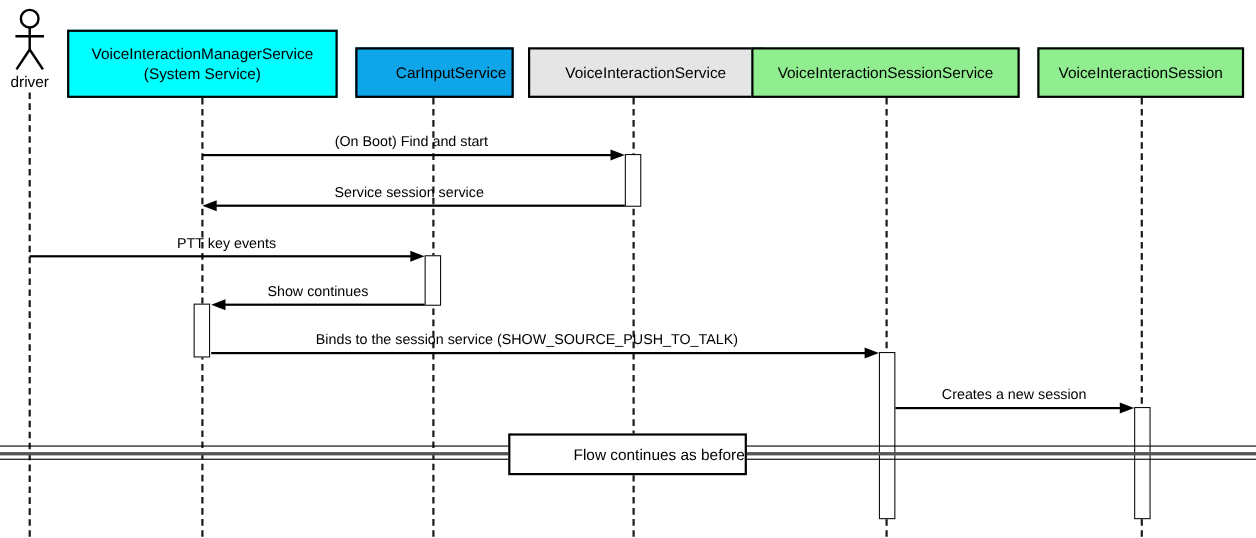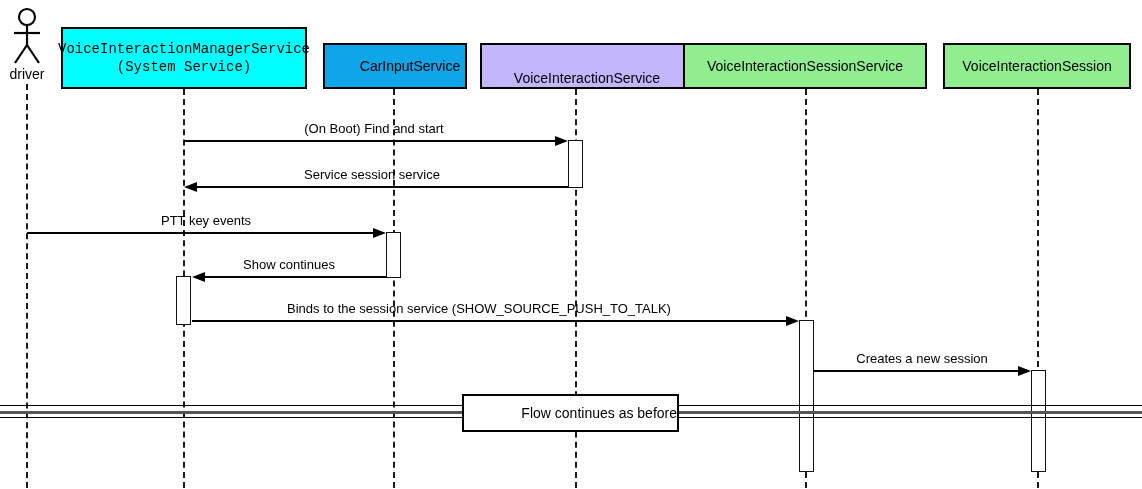--- a/index.html
+++ b/index.html
@@ -59,30 +59,30 @@
   </svg>
   <div class="actor-label">driver</div>
 
   <div class="lifeline" style="left:26px;top:84px;height:404px"></div>
   <div class="lifeline" style="left:183px;top:89px;height:399px"></div>
   <div class="lifeline" style="left:393px;top:89px;height:399px"></div>
   <div class="lifeline" style="left:575px;top:89px;height:399px"></div>
   <div class="lifeline" style="left:805px;top:89px;height:399px"></div>
   <div class="lifeline" style="left:1037px;top:89px;height:399px"></div>
 
-  <div class="pbox" style="left: 61px; top: 27px; width: 246px; height: 62px; background: rgb(0, 255, 255); font-family: Liberation Mono, monospace;">
+  <div class="pbox" style="left: 61px; top: 27px; width: 246px; height: 62px; background: rgb(0, 255, 255);">
     <div>
       <div>VoiceInteractionManagerService</div>
       <div>(System Service)</div>
     </div>
   </div>
   <div class="pbox" style="left: 323px; top: 43px; width: 144px; height: 46px; background: #0ea5e9; padding-left: 30px;">
     <div>CarInputService</div>
   </div>
-  <div class="pbox" style="left: 480px; top: 43px; width: 214px; height: 46px; background: #c4b5fd; align-items: flex-end;">
+  <div class="pbox" style="left: 480px; top: 43px; width: 214px; height: 46px; background: #e5e5e5;">
     <div>VoiceInteractionService</div>
   </div>
   <div class="pbox" style="left: 683px; top: 43px; width: 244px; height: 46px; background: rgb(144, 238, 144);">
     <div>VoiceInteractionSessionService</div>
   </div>
   <div class="pbox" style="left: 943px; top: 43px; width: 188px; height: 46px; background: rgb(144, 238, 144);">
     <div>VoiceInteractionSession</div>
   </div>
 
   <div class="actbar" style="left:568px;top:140px;height:48px"></div>

